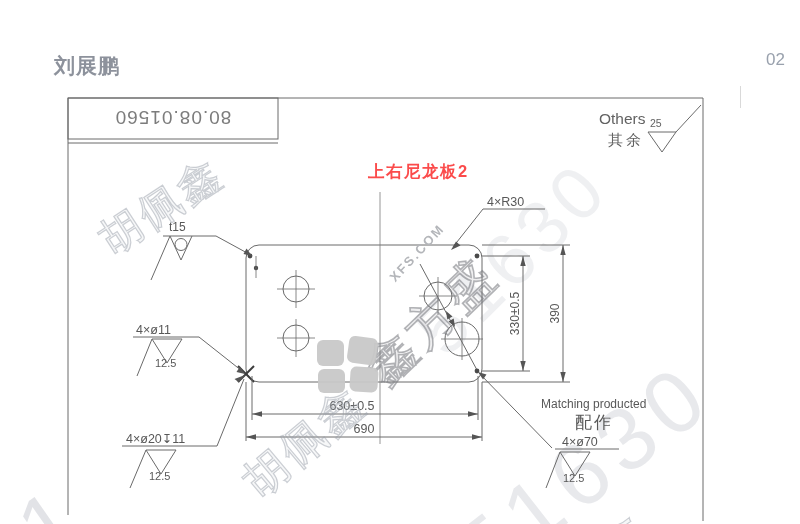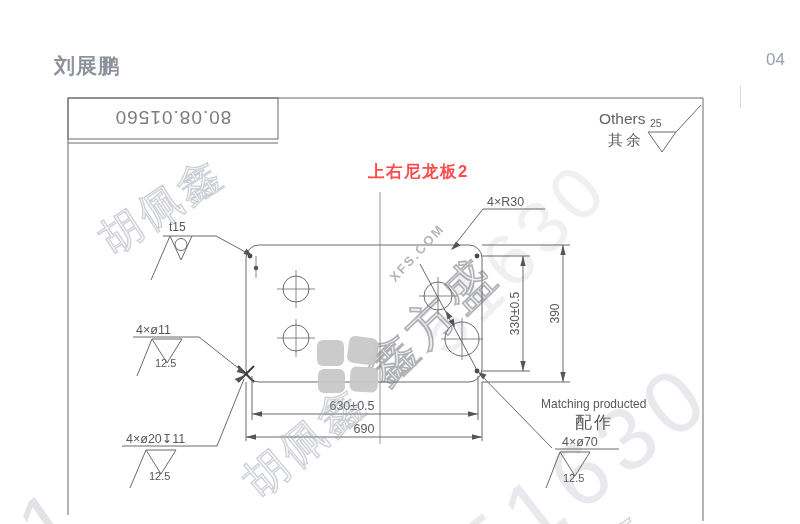--- a/index.html
+++ b/index.html
@@ -33,21 +33,21 @@
   .logo-sq{position:absolute;background:#c8c8c8;border-radius:6px;opacity:0.95;}
 
   svg text{font-family:"Liberation Sans",sans-serif;}
 </style>
 </head>
 <body>
 
 <div class="page">
 
   <div class="header-name">刘展鹏</div>
-  <div class="header-code">04</div>
+  <div class="header-code">02</div>
   <div class="edge-line"></div>
 
   <div class="wm wm-ghost" style="left:428px;top:255px;font-size:74px;letter-spacing:6px;transform:rotate(-45deg);">51630</div>
   <div class="wm wm-ghost" style="left:468px;top:468px;font-size:88px;letter-spacing:10px;transform:rotate(-38deg);color:rgba(150,155,167,0.22);">51630</div>
   <div class="wm wm-ghost" style="left:28px;top:445px;font-size:84px;transform:rotate(-35deg);color:rgba(158,163,175,0.30);">1</div>
   <div class="wm wm-stroke" style="left:596px;top:482px;font-size:62px;transform:rotate(-40deg);">鑫</div>
   <div class="wm wm-stroke" style="left:104px;top:172px;font-size:42px;letter-spacing:4px;transform:rotate(-33deg);">胡佩鑫</div>
 
   <svg style="position:absolute;left:0;top:40px;" width="800" height="470" viewBox="0 0 800 470">
     <g stroke="#6a6a6a" stroke-width="1" fill="none">

